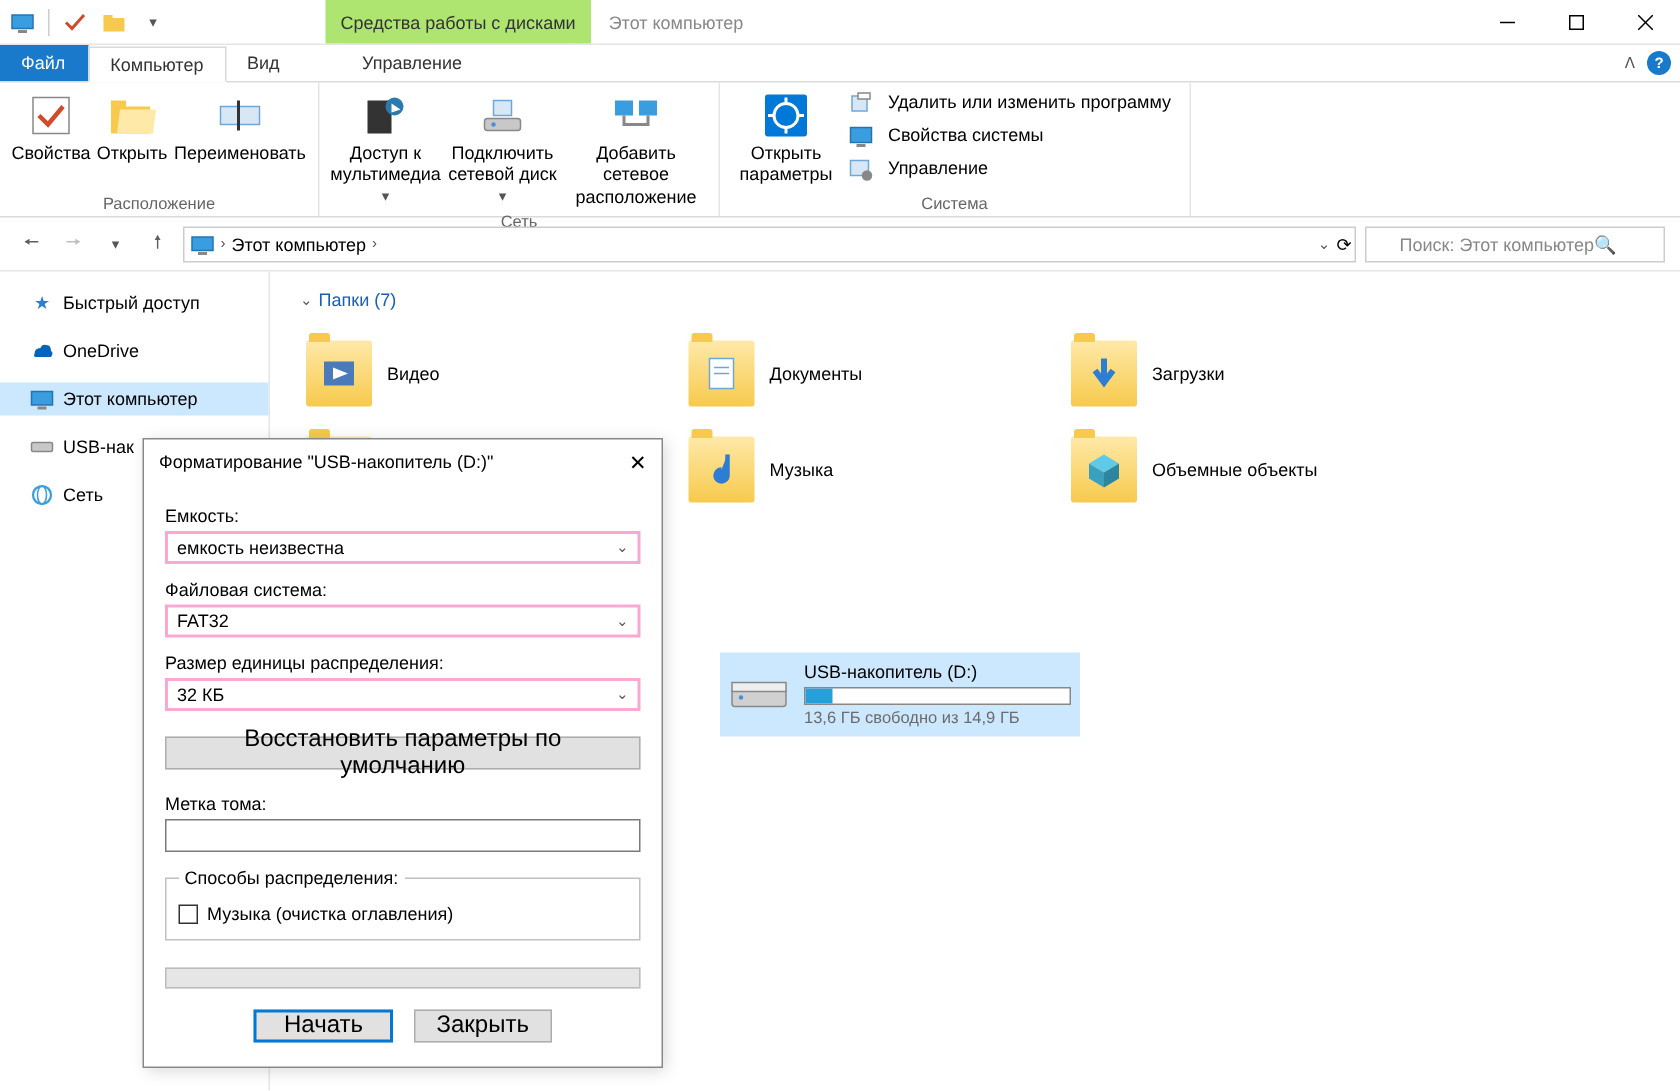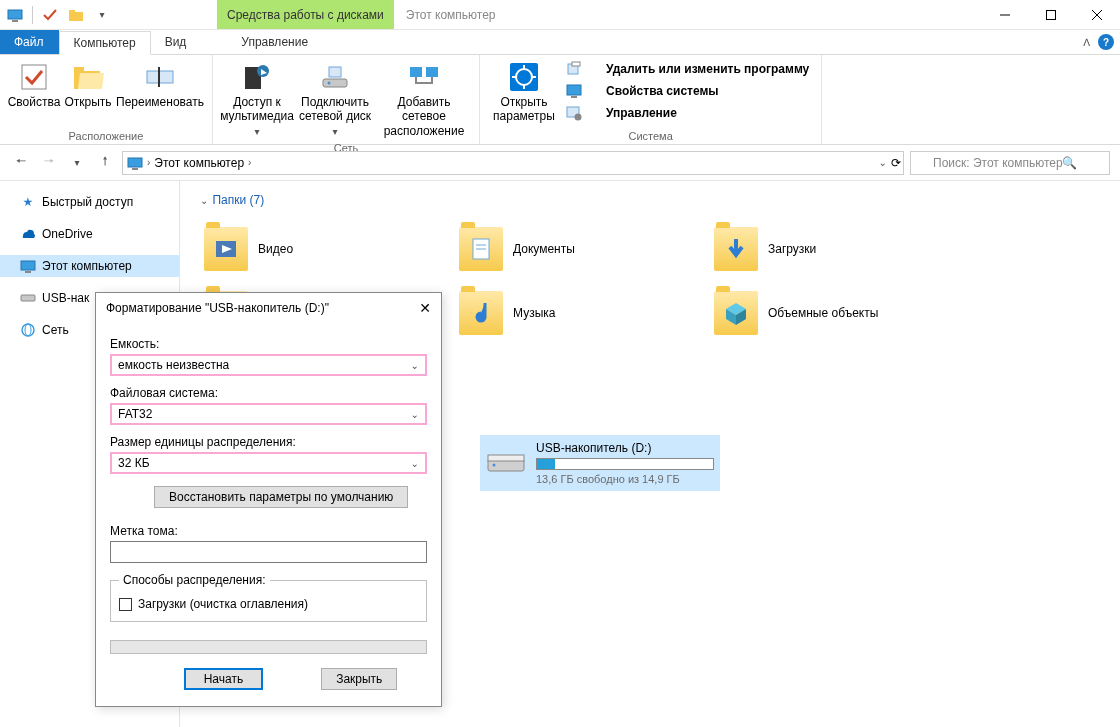--- a/index.html
+++ b/index.html
@@ -25,21 +25,21 @@
 .help-icon { width: 16px; height: 16px; border-radius: 50%; background: #1979ca; color: #fff; display:flex; align-items:center; justify-content:center; font-size:10px; font-weight:bold;}
 
 
 .ribbon { height: 90px; display: flex; background: #fff; border-bottom: 1px solid #dadada; }
 .ribbon-group { border-right: 1px solid #e5e5e5; padding: 4px 8px 2px; display: flex; flex-direction: column; }
 .ribbon-group-buttons { display: flex; gap: 2px; flex: 1; align-items: flex-start;}
 .ribbon-big-btn { display: flex; flex-direction: column; align-items: center; width: 72px; padding: 2px; gap: 2px; text-align:center; line-height:1.2;}
 .ribbon-big-btn .icon { width: 32px; height: 32px; }
 .ribbon-group-label { text-align: center; color: #666; font-size: 11px; padding-top: 2px;}
 .ribbon-small-col { display: flex; flex-direction: column; gap: 2px; }
-.ribbon-small-btn { display: flex; align-items: center; gap: 24px; padding: 2px 4px; font-size:12px;font-weight:bold;}
+.ribbon-small-btn { display: flex; gap: 10px; padding: 2px 4px; font-size:12px;}
 .ribbon-small-btn .icon { width: 16px; height: 16px; }
 
 
 .addressbar { height: 36px; display: flex; align-items: center; padding: 0 10px; gap: 6px; border-bottom: 1px solid #e5e5e5;}
 .nav-btn { width: 22px; height: 22px; display: flex; align-items: center; justify-content: center; color: #606060; }
 .nav-btn.disabled { color: #c0c0c0; }
 .address-box { flex: 1; height: 24px; border: 1px solid #ccc; display: flex; align-items: center; padding: 0 4px; gap: 4px; font-size:12px; position:relative;}
 .address-box .crumb { display:flex; align-items:center; gap:4px;}
 .address-box .addr-right { position:absolute; right:2px; display:flex; gap:4px; align-items:center;}
 .search-box { width: 200px; height: 24px; border: 1px solid #ccc; display: flex; align-items: center; padding: 0 22px; color:#888; justify-content:flex-start;}
@@ -65,21 +65,21 @@
 .drive-bar-fill { background:#26a0da; height:100%; width:10%;}
 .drive-free { color: #6b6b6b; font-size:11px;}
 
 
 .dialog { position: absolute; left: 95px; top: 292px; width: 347px; background: #fff; border: 1px solid #888; box-shadow: 2px 2px 10px rgba(0,0,0,0.15); font-size:12px;}
 .dialog-title { height: 30px; display: flex; align-items: center; padding: 0 10px; justify-content: space-between;}
 .dialog-body { padding: 10px 14px; }
 .dlg-label { display:block; margin: 4px 0 3px;}
 .dlg-select { width: 100%; height: 22px; border: 2px solid #f9a8d4; background:#fff; display:flex; align-items:center; justify-content:space-between; padding: 0 6px; font-size:12px;}
 .dlg-input { width: 100%; height: 22px; border: 1px solid #7a7a7a; background:#fff; padding:0 4px;}
-.dlg-btn { height: 22px; border: 1px solid #adadad; background: #e1e1e1; padding: 0 14px; font-size:12px; display:inline-flex; align-items:center;margin-left:44px;}
+.dlg-btn { height: 22px; border: 1px solid #adadad; background: #e1e1e1; padding: 0 14px; font-size:16px; display:inline-flex; align-items:center;}
 .dlg-btn.default { border: 2px solid #0078d7; padding: 0 18px;}
 .dlg-fieldset { border: 1px solid #c0c0c0; padding: 6px 8px 10px; margin-top:10px;}
 .dlg-fieldset legend { padding: 0 4px;}
 .dlg-check { display:flex; align-items:center; gap:6px; margin-top:4px;}
 .dlg-check-box { width:13px; height:13px; border:1px solid #333; background:#fff;}
 .dlg-progress { height: 14px; border:1px solid #bcbcbc; background:#e6e6e6; margin-top:18px;}
 .dlg-actions { display:flex; justify-content:center; gap:14px; margin:14px 0 6px;}
 
 
 .ic-folder { background: linear-gradient(#ffe9a8,#f7ca4d); border-radius:2px; position:relative;}
@@ -423,21 +423,21 @@
       <button class="dlg-btn">Восстановить параметры по умолчанию</button>
     </div>
 
     <label class="dlg-label" style="margin-top:16px">Метка тома:</label>
     <input class="dlg-input" style="">
 
     <fieldset class="dlg-fieldset">
       <legend>Способы распределения:</legend>
       <label class="dlg-check">
         <span class="dlg-check-box"></span>
-        <span>Загрузки (очистка оглавления)</span>
+        <span>Музыка (очистка оглавления)</span>
       </label>
     </fieldset>
 
     <div class="dlg-progress"></div>
 
     <div class="dlg-actions">
       <button class="dlg-btn default">Начать</button>
       <button class="dlg-btn">Закрыть</button>
     </div>
   </div>

